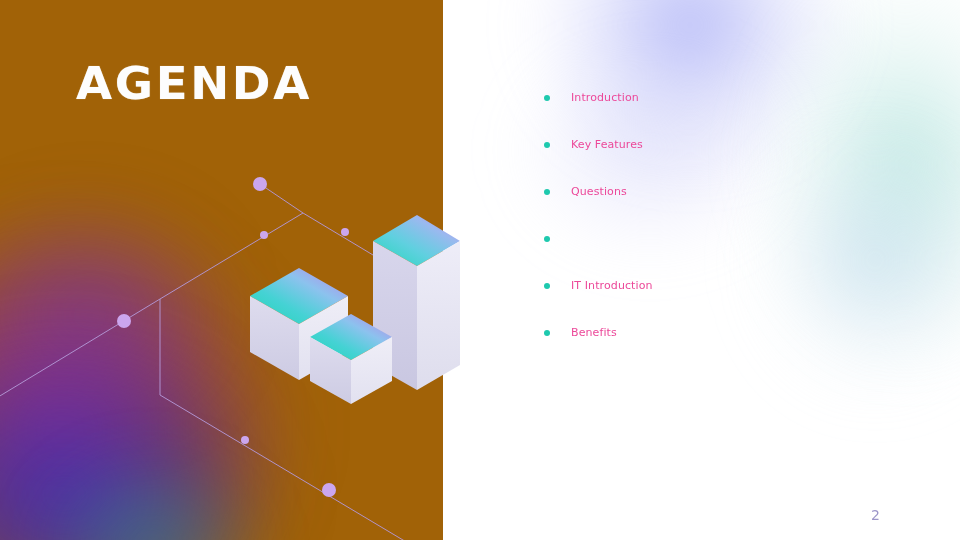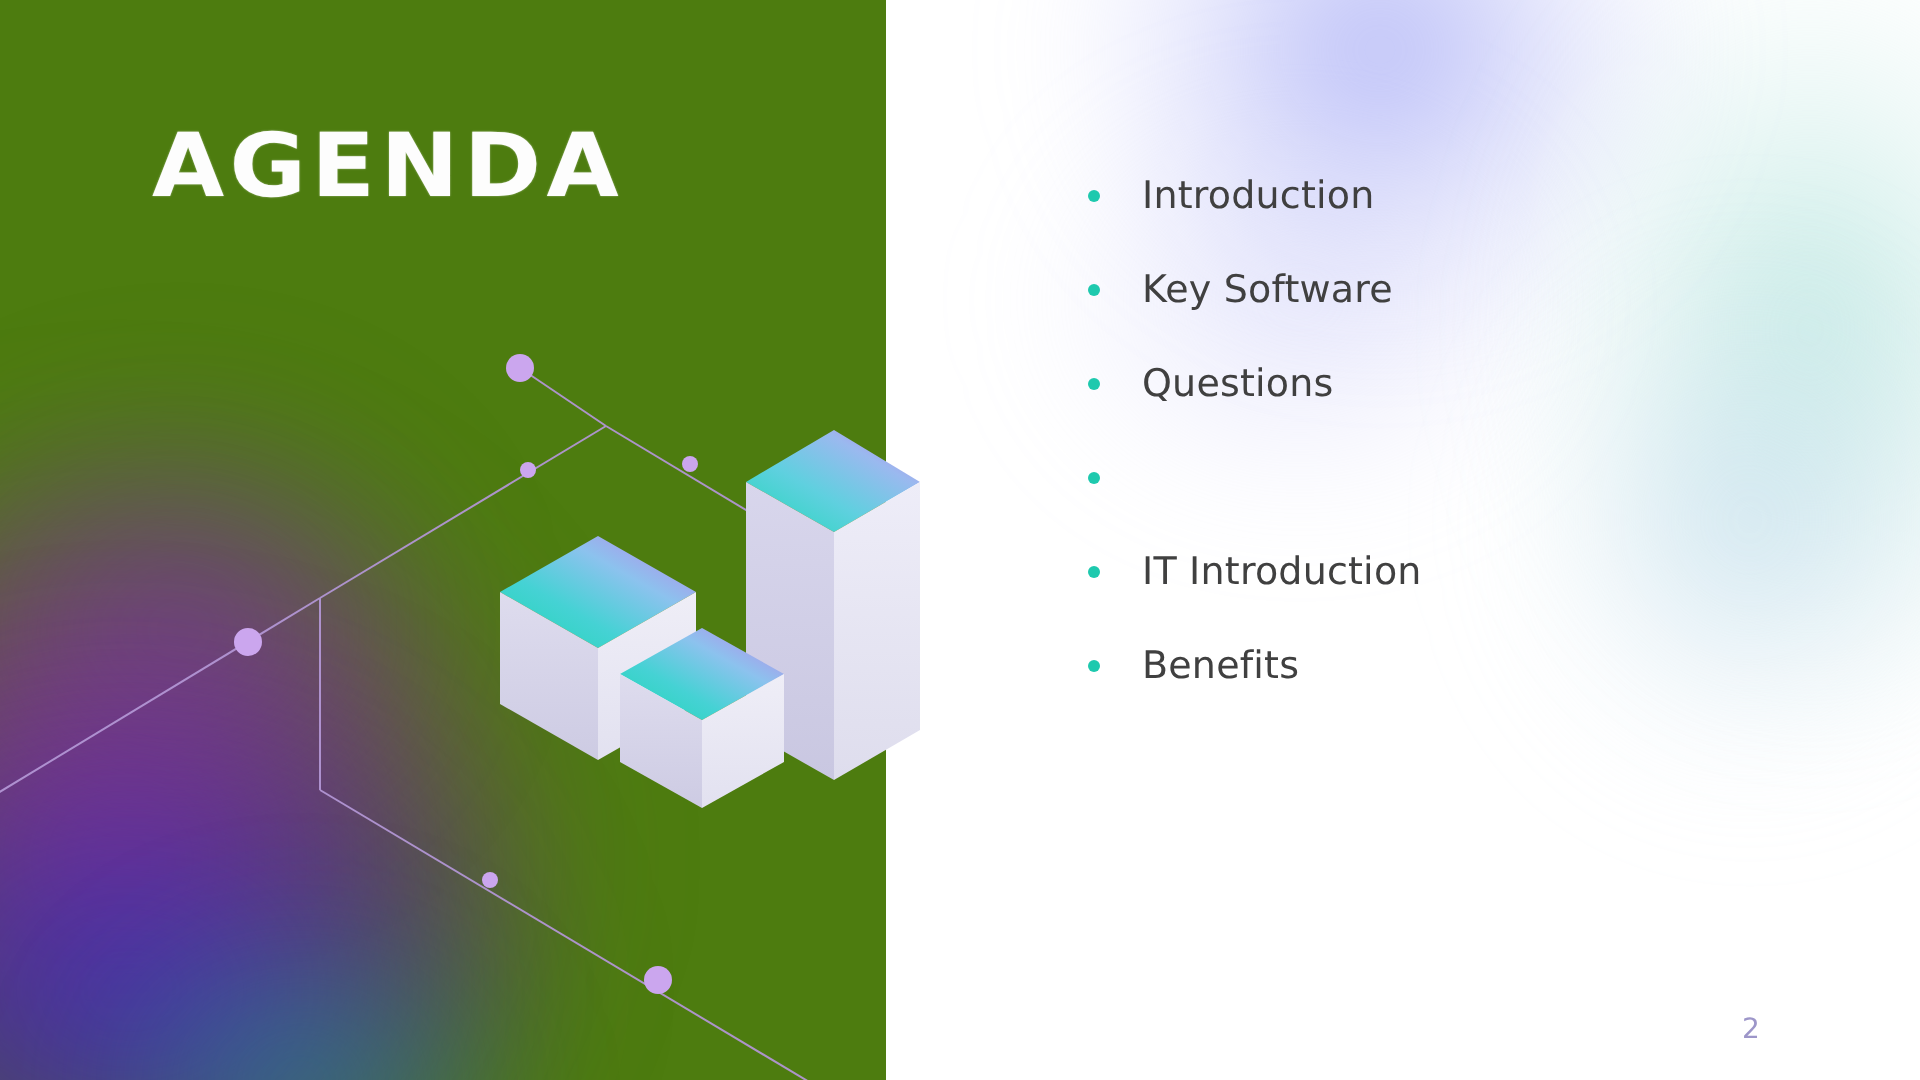--- a/index.html
+++ b/index.html
@@ -41,21 +41,21 @@
     width:280px; height:220px;
     right:170px; top:40px;
     background:radial-gradient(closest-side, rgba(205,206,248,0.45), rgba(255,255,255,0) 100%);
     filter:blur(28px);
   }
 
   
   .dark-panel {
     position:absolute; left:0; top:0;
     width:443px; height:540px;
-    background:#4d7c0f;
+    background:#a16207;
     overflow:hidden;
   }
   .glow-magenta {
     position:absolute;
     left:-175px; top:215px;
     width:470px; height:430px;
     border-radius:50%;
     background:radial-gradient(closest-side, rgba(176,41,170,0.95), rgba(132,36,150,0.55) 52%, rgba(28,27,41,0) 100%);
     filter:blur(34px);
   }
@@ -122,22 +122,22 @@
   .agenda-bullet {
     width:6px; height:6px;
     border-radius:50%;
     background:#1ec9ae;
     flex:0 0 auto;
     margin-right:21px;
     margin-left:3px;
   }
   .agenda-label {
     font-family:"DejaVu Sans", sans-serif;
-    font-size:19px;
-    color:#404040;
+    font-size:11px;
+    color:#ec4899;
     letter-spacing:0.1px;
     white-space:nowrap;
   }
 
   
   .page-number {
     position:absolute;
     left:871px; top:507px;
     font-family:"DejaVu Sans", sans-serif;
     font-size:14px;
@@ -233,21 +233,21 @@
     </g>
   </svg>
 
   <div class="agenda-list">
     <div class="agenda-item">
       <span class="agenda-bullet"></span>
       <span class="agenda-label">Introduction</span>
     </div>
     <div class="agenda-item">
       <span class="agenda-bullet"></span>
-      <span class="agenda-label">Key Software</span>
+      <span class="agenda-label">Key Features</span>
     </div>
     <div class="agenda-item">
       <span class="agenda-bullet"></span>
       <span class="agenda-label">Questions</span>
     </div>
     <div class="agenda-item">
       <span class="agenda-bullet"></span>
     </div>
     <div class="agenda-item">
       <span class="agenda-bullet"></span>

